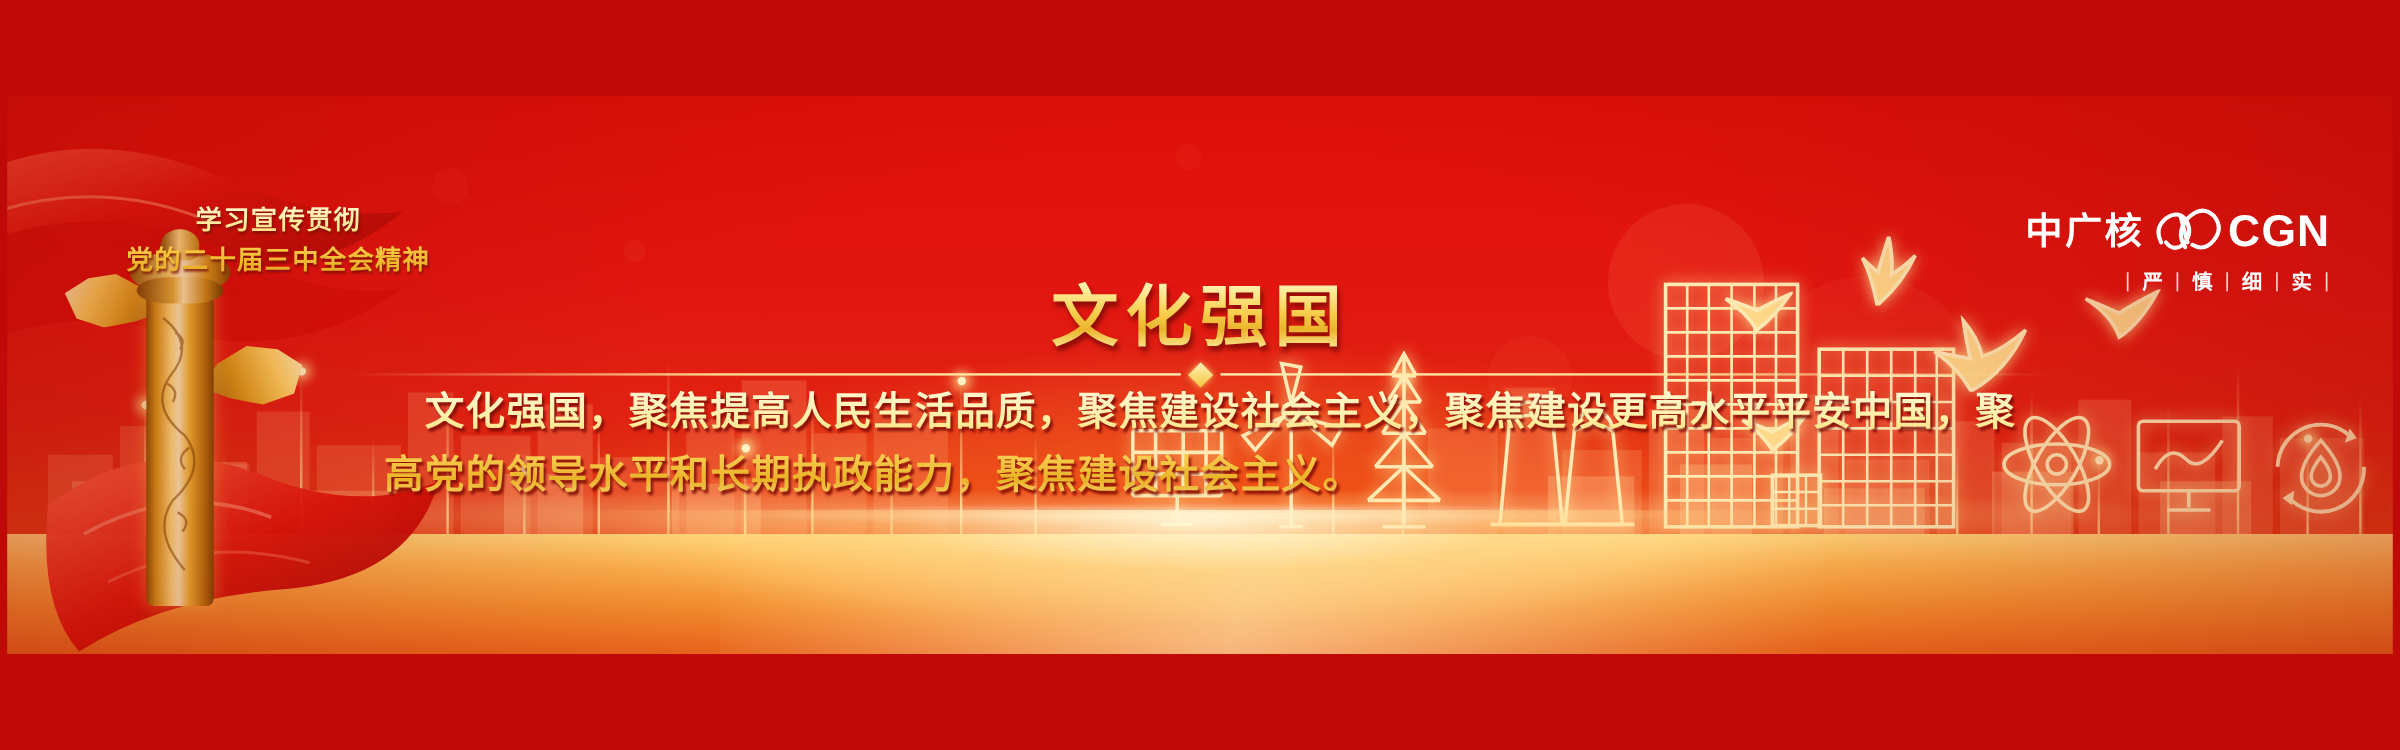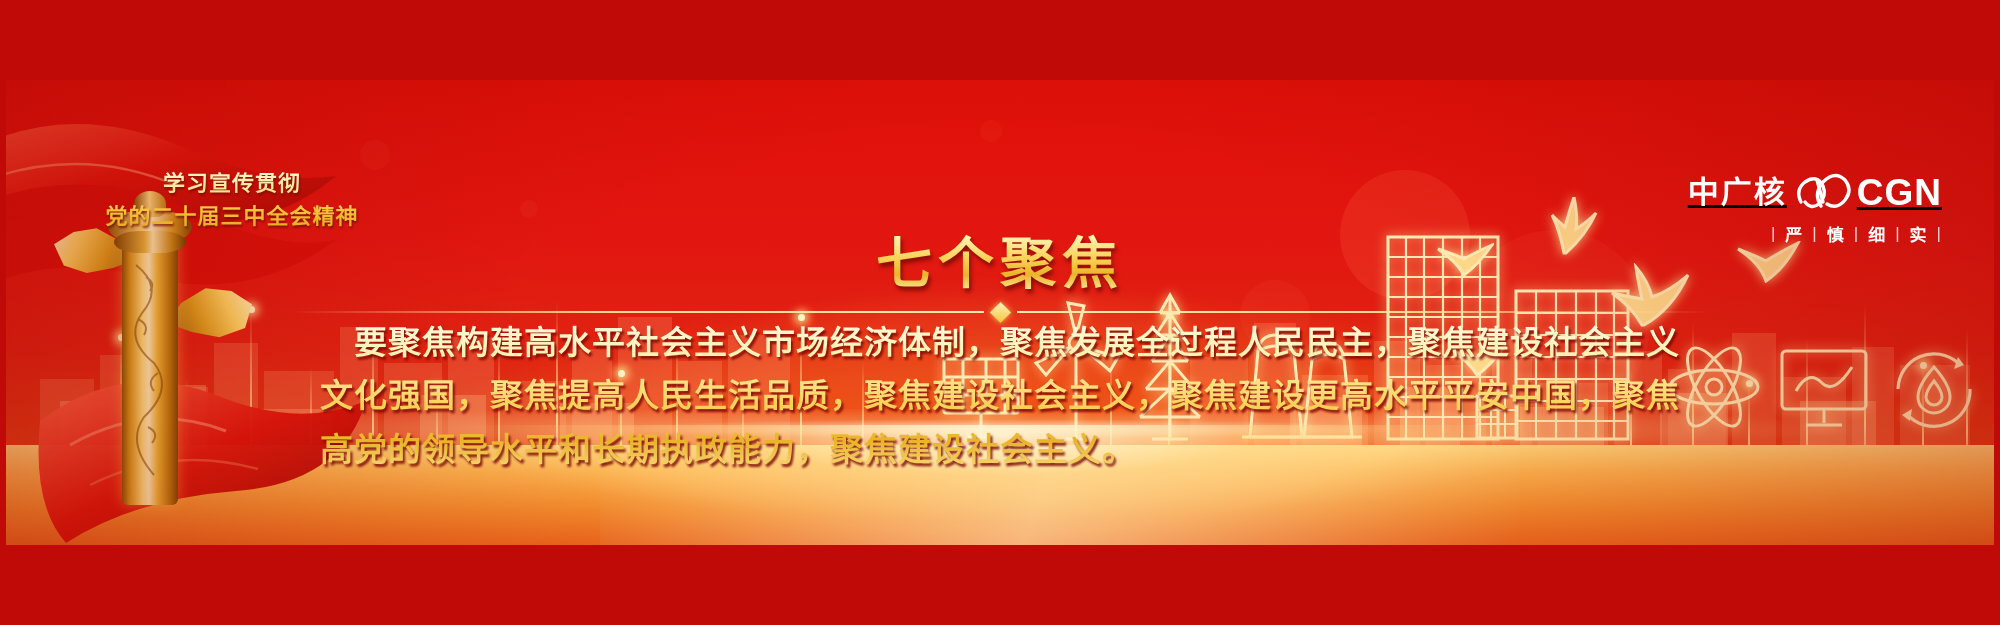--- a/index.html
+++ b/index.html
@@ -109,21 +109,21 @@
   .slogan{
     position:absolute;left:92px;top:88px;width:280px;text-align:center;z-index:30;
     line-height:1.48;font-size:22px;font-weight:bold;letter-spacing:1px;
     background:linear-gradient(180deg,#fff8d2 0%,#ffe792 34%,#f7c63f 62%,#e0a418 100%);
     -webkit-background-clip:text;background-clip:text;color:transparent;
     filter:drop-shadow(1px 2px 1px rgba(120,12,4,.85));
   }
   .slogan div{white-space:nowrap;}
 
   .logo{position:absolute;right:58px;top:92px;z-index:30;text-align:right;}
-  .logo-row{display:flex;align-items:center;justify-content:flex-end;gap:4px;text-decoration:underline;}
+  .logo-row{display:flex;align-items:center;justify-content:flex-end;gap:4px;}
   .logo-cn{font-size:31px;font-weight:bold;color:#fff;letter-spacing:2px;line-height:1;}
   .logo-en{font-size:37px;font-weight:bold;color:#fff;letter-spacing:1px;line-height:1;}
   .logo-mark{width:62px;height:40px;}
   .logo-motto{
     margin-top:9px;display:flex;align-items:center;justify-content:flex-end;
     font-size:17px;color:#fff;font-weight:bold;letter-spacing:1px;
   }
   .logo-motto span.c{padding:0 9px;}
   .logo-motto span.b{color:rgba(255,255,255,.8);font-weight:normal;}
 
@@ -403,30 +403,29 @@
         <span class="b">|</span>
         <span class="c">慎</span>
         <span class="b">|</span>
         <span class="c">细</span>
         <span class="b">|</span>
         <span class="c">实</span>
         <span class="b">|</span>
       </div>
     </div>
 
-    <div class="title">七个聚焦</div>
+    <div class="title">文化强国</div>
 
     <div class="divider">
       <div class="div-line"></div>
       <div class="div-dia"></div>
       <div class="div-line r"></div>
     </div>
 
     <div class="body">
-      <div>要聚焦构建高水平社会主义市场经济体制，聚焦发展全过程人民民主，聚焦建设社会主义</div>
       <div>文化强国，聚焦提高人民生活品质，聚焦建设社会主义，聚焦建设更高水平平安中国，聚焦提</div>
       <div>高党的领导水平和长期执政能力，聚焦建设社会主义。</div>
     </div>
 
   </div>
 
   <div class="frame-top"></div>
   <div class="frame-bottom"></div>
   <div class="frame-left"></div>
   <div class="frame-right"></div>

